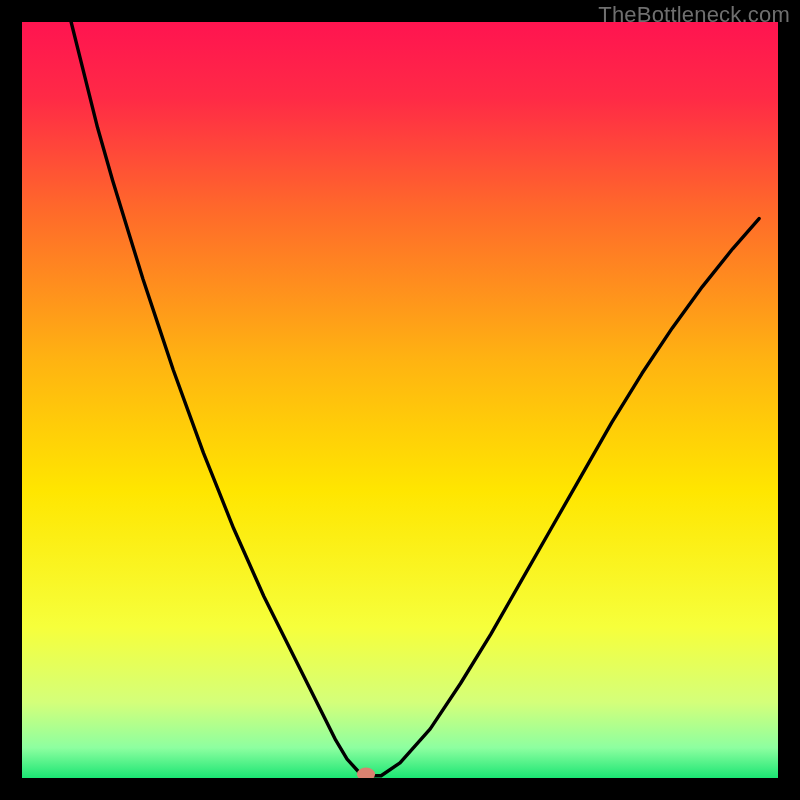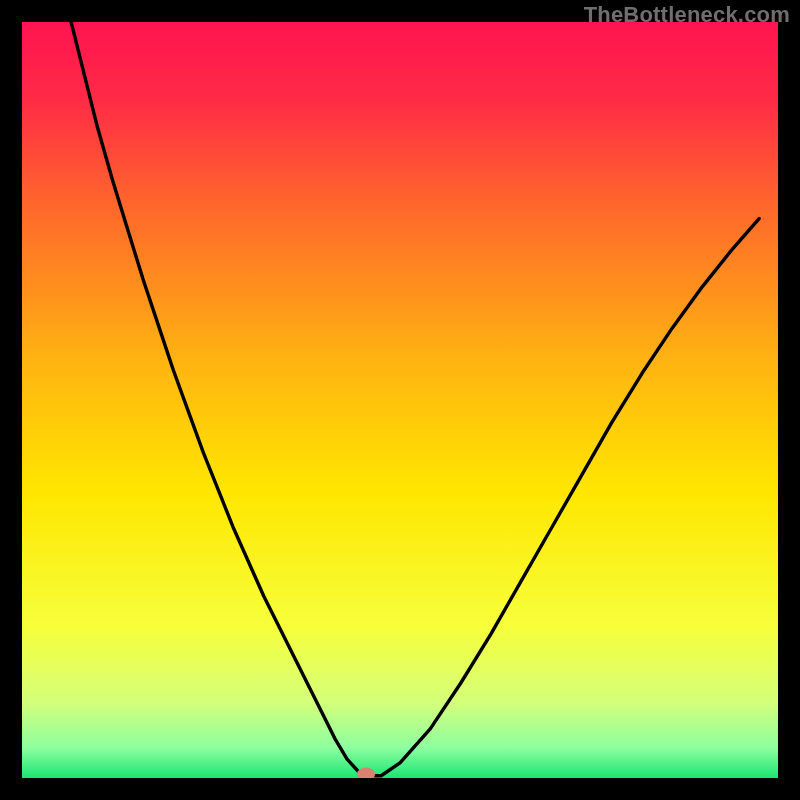--- a/index.html
+++ b/index.html
@@ -14,21 +14,21 @@
     position: relative;
     width: 800px;
     height: 800px;
   }
   .watermark {
     position: absolute;
     top: 2px;
     right: 10px;
     font-family: Arial, Helvetica, sans-serif;
     font-size: 22px;
-    font-weight: 700;
+    font-weight: 400;
     color: #6f6f6f;
     letter-spacing: 0.2px;
   }
   svg.plot {
     position: absolute;
     left: 22px;
     top: 22px;
     width: 756px;
     height: 756px;
     display: block;

